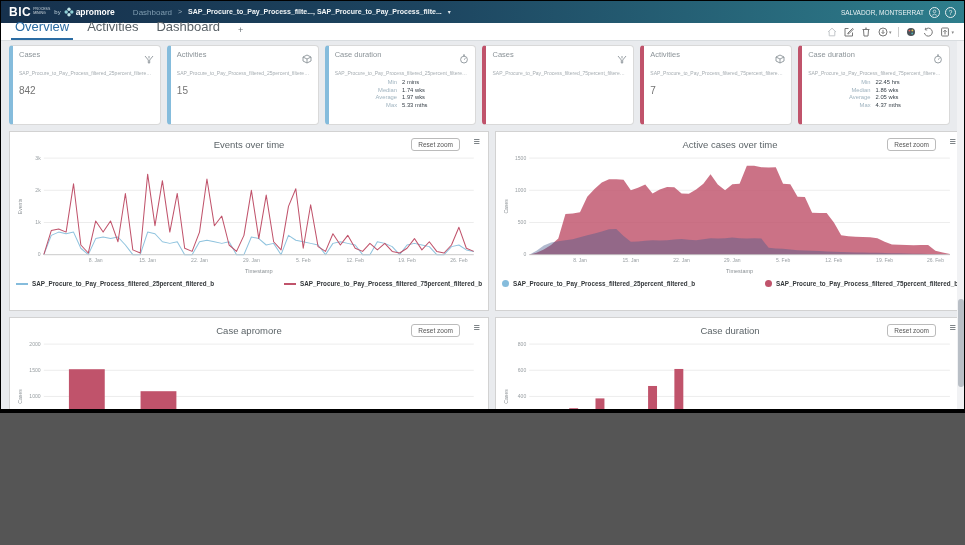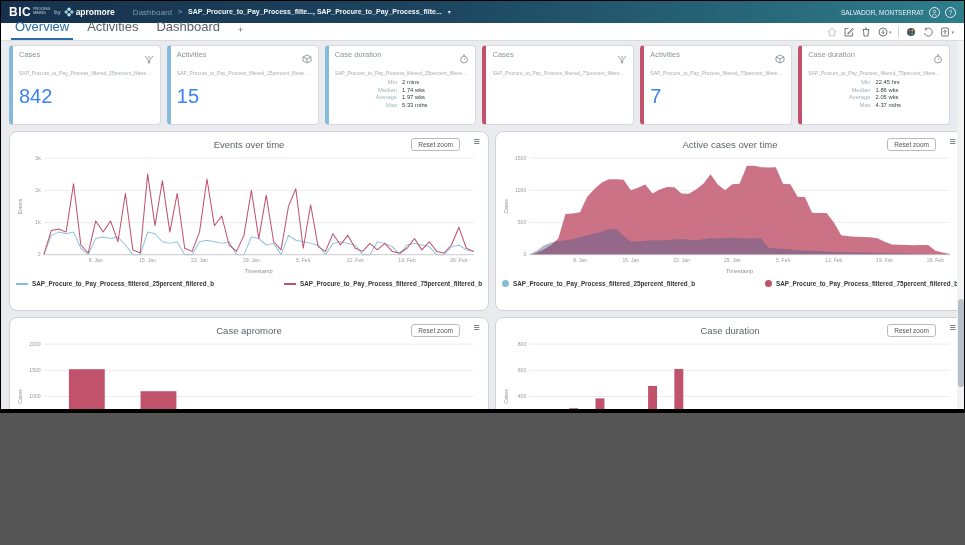--- a/index.html
+++ b/index.html
@@ -37,27 +37,27 @@
   .content { padding:4px 14px 0 8px; height:501px; position:relative; overflow:hidden; }
   
   .cards { display:flex; gap:6px; height:80px; margin-bottom:6px; }
   .card { flex:1; background:#fff; border:1px solid #d9d9d9; border-radius:4px; padding:4px 6px; position:relative; overflow:hidden; }
   .card.blue { border-left:4px solid #85bcdc; }
   .card.red  { border-left:4px solid #c0536b; }
   .card-head { display:flex; justify-content:space-between; align-items:flex-start; }
   .card-title { font-size:7.5px; color:#8b9398; }
   .card-ic { color:#8b9398; }
   .card-sub { font-size:5px; color:#a6adb2; white-space:nowrap; overflow:hidden; text-overflow:ellipsis; margin-top:2px; }
-  .card-value { font-size:20px; color:#3b82f6; margin-top:9px; }
+  .card-value { font-size:10px; color:#737373; margin-top:9px; }
   .stats { display:grid; grid-template-columns:50% 50%; margin-top:3px; row-gap:1.5px; font-size:5.8px; }
   .stats .lb { color:#9fb3bf; text-align:right; padding-right:5px; }
   .stats .vl { color:#39424a; text-align:left; }
   
   .chartgrid { display:grid; grid-template-columns:1fr 1fr; grid-template-rows:180px 180px; gap:6px; margin-bottom:5px; }
-  .chartcard { background:#fff; border:1px solid #d2d2d2; border-radius:8px; position:relative; padding:4px 6px 0; }
+  .chartcard { background:#fff; border:1px solid #d2d2d2; border-radius:0; position:relative; padding:4px 6px 0; }
   .chart-title { text-align:center; font-size:9.5px; color:#5c6468; margin-top:3px; }
   .resetzoom { position:absolute; top:6px; right:28px; font-size:6.5px; color:#555; background:#fff;
                border:1px solid #bbb; border-radius:3px; padding:2px 6px; cursor:pointer; }
   .burger { position:absolute; top:4px; right:8px; font-size:11px; color:#565e63; cursor:pointer; line-height:1; }
   .chart-svg { width:100%; height:124px; margin-top:2px; }
   svg text { font-family:"Liberation Sans", sans-serif; }
   .legend { display:flex; justify-content:center; gap:70px; margin-top:0px; }
   .leg-item { display:flex; align-items:center; gap:4px; cursor:pointer; }
   .leg-label { font-size:6.3px; font-weight:bold; color:#33373a; }
   .mline { width:12px; height:2px; }

